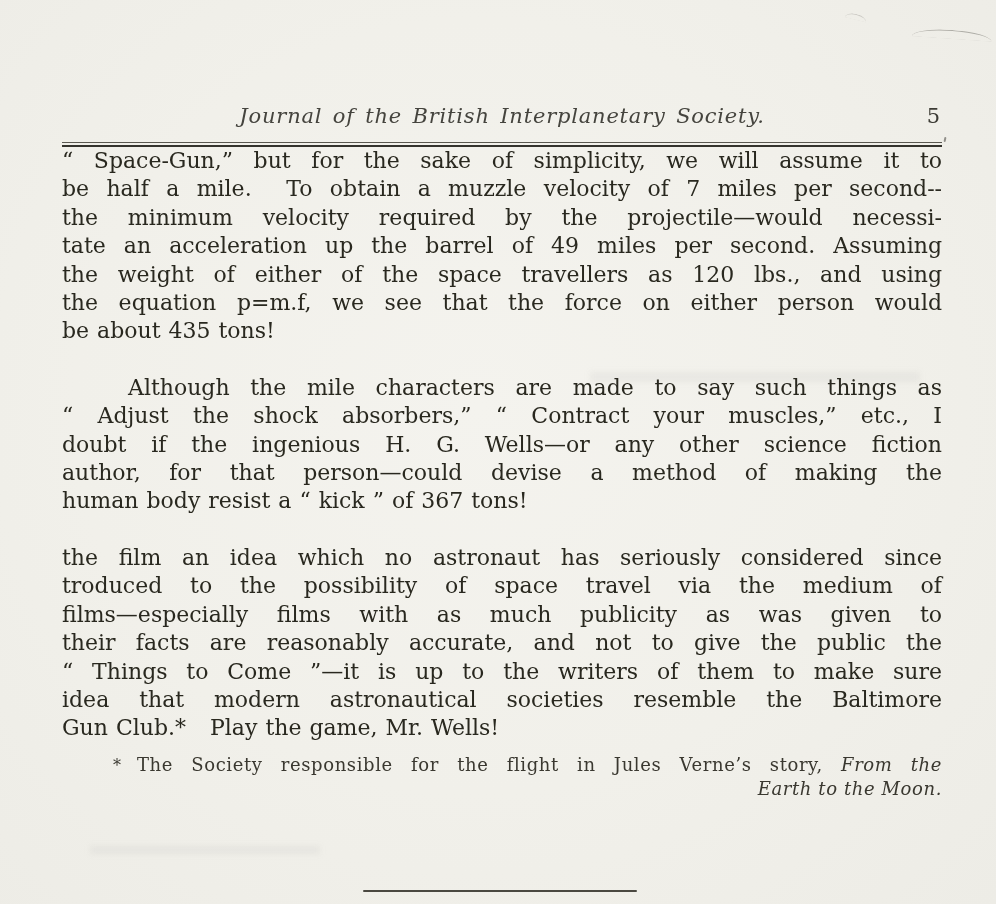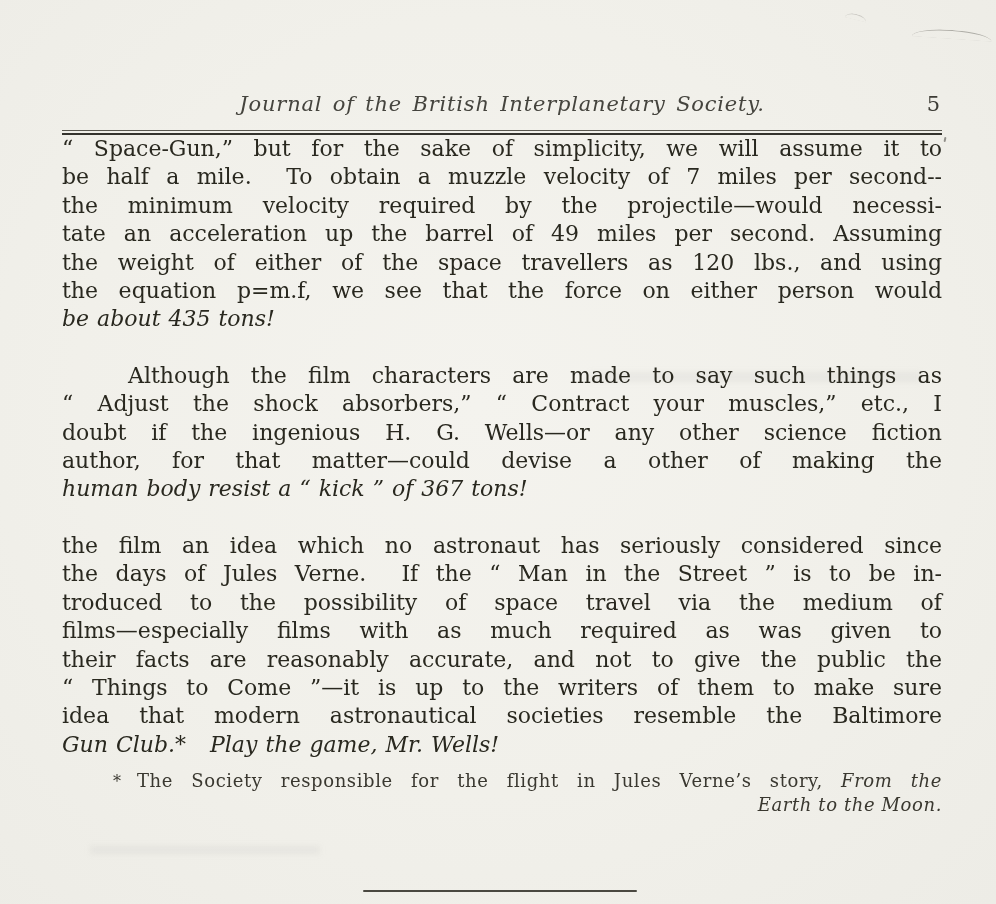--- a/index.html
+++ b/index.html
@@ -10,21 +10,21 @@
     overflow: hidden;
   }
   .page {
     position: relative;
     width: 996px; height: 904px;
     background: radial-gradient(ellipse at 48% 45%, #f4f3ee 0%, #f1f0ea 55%, #edece6 100%);
     color: #262521;
   }
   .content {
     position: absolute;
-    left: 62px; top: 0;
+    left: 62px; top: 12px;
     width: 880px;
   }
   
   .header-row {
     position: relative;
     padding-top: 92px;
     text-align: center;
     line-height: 24px;
   }
   .journal-title {
@@ -61,21 +61,21 @@
     color: #29281f;
   }
   .paragraph { margin: 0; }
   .paragraph + .paragraph { margin-top: 28px; }
   .line {
     text-align: justify;
     text-align-last: justify;
     word-spacing: 1px;
   }
   .line.first { text-indent: 66px; }
-  .line.last { text-align-last: left; font-style: italic; }
+  .line.last { text-align-last: left; }
   
   .footnote {
     position: relative;
     margin-left: 51px;
     margin-top: 10px;
     font-size: 18px;
     line-height: 24px;
     letter-spacing: 0.6px;
     color: #3a3830;
   }
@@ -138,32 +138,31 @@
         <div class="line">“ Space-Gun,” but for the sake of simplicity, we will assume it to</div>
         <div class="line">be half a mile.&nbsp; To obtain a muzzle velocity of 7 miles per second--</div>
         <div class="line">the minimum velocity required by the projectile—would necessi-</div>
         <div class="line">tate an acceleration up the barrel of 49 miles per second. Assuming</div>
         <div class="line">the weight of either of the space travellers as 120 lbs., and using</div>
         <div class="line">the equation p=m.f, we see that the force on either person would</div>
         <div class="line last">be about 435 tons!</div>
       </div>
 
       <div class="paragraph">
-        <div class="line first">Although the film characters are made to say such things as</div>
+        <div class="line first">Although the mile characters are made to say such things as</div>
         <div class="line">“ Adjust the shock absorbers,” “ Contract your muscles,” etc., I</div>
         <div class="line">doubt if the ingenious H. G. Wells—or any other science fiction</div>
-        <div class="line">author, for that matter—could devise a other of making the</div>
+        <div class="line">author, for that person—could devise a method of making the</div>
         <div class="line last">human body resist a “ kick ” of 367 tons!</div>
       </div>
 
       <div class="paragraph">
         <div class="line">the film an idea which no astronaut has seriously considered since</div>
-        <div class="line">the days of Jules Verne.&nbsp; If the “ Man in the Street ” is to be in-</div>
         <div class="line">troduced to the possibility of space travel via the medium of</div>
-        <div class="line">films—especially films with as much required as was given to</div>
+        <div class="line">films—especially films with as much publicity as was given to</div>
         <div class="line">their facts are reasonably accurate, and not to give the public the</div>
         <div class="line">“ Things to Come ”—it is up to the writers of them to make sure</div>
         <div class="line">idea that modern astronautical societies resemble the Baltimore</div>
         <div class="line last">Gun Club.*&nbsp;&nbsp; Play the game, Mr. Wells!</div>
       </div>
 
     </div>
 
     <div class="footnote">
       <span class="fn-marker">*</span>

